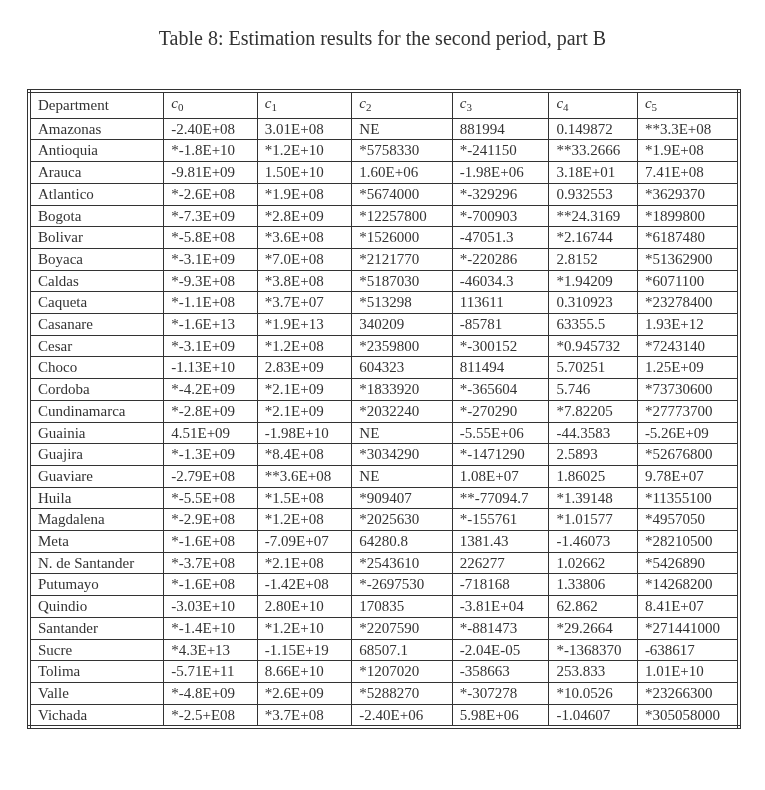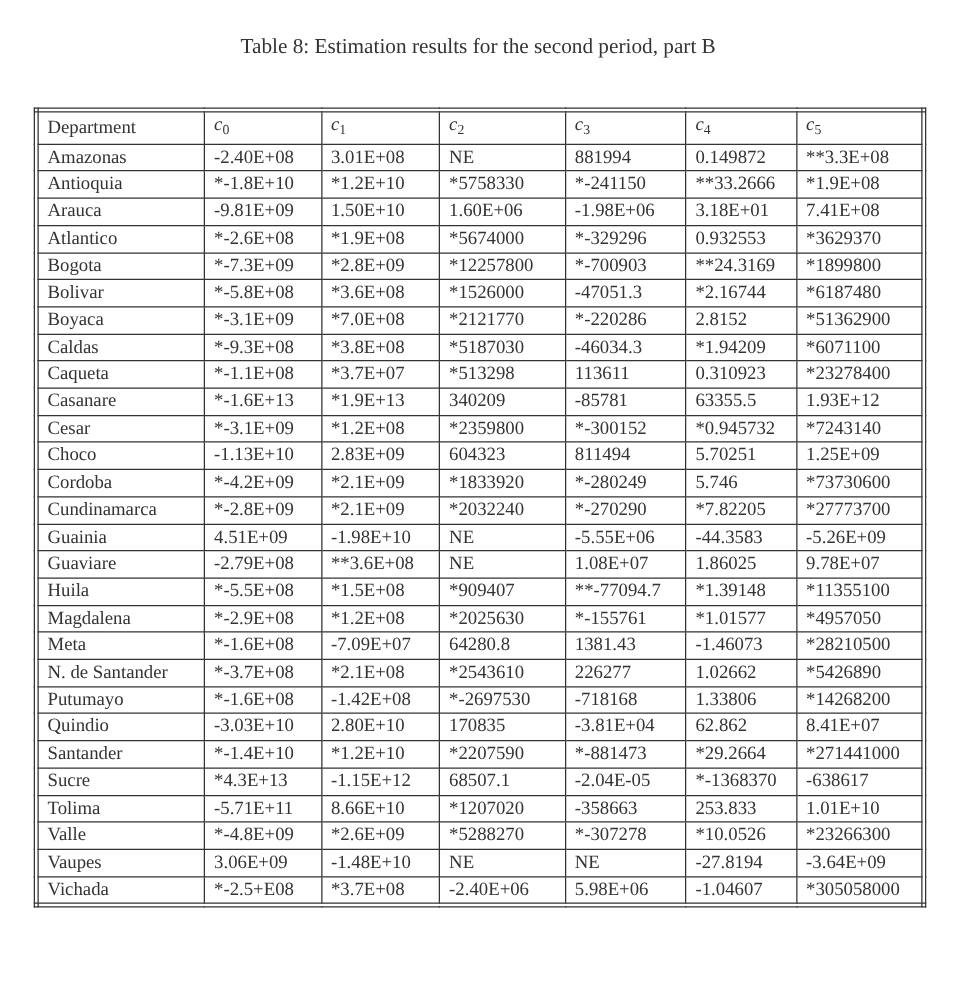--- a/index.html
+++ b/index.html
@@ -10,21 +10,21 @@
   body {
     width: 765px;
     height: 790px;
     font-family: "Liberation Serif", "DejaVu Serif", serif;
     color: #333333;
     overflow: hidden;
   }
   .caption {
     margin-top: 27px;
     text-align: center;
-    font-size: 17px;
+    font-size: 20px;
     color: #333333;
   }
   table.results {
     border-collapse: collapse;
     table-layout: fixed;
     width: 714px;
     margin: 39px 0 0 27px;
     border: 4px double #333333;
   }
   table.results th,
@@ -186,21 +186,21 @@
         <td>604323</td>
         <td>811494</td>
         <td>5.70251</td>
         <td>1.25E+09</td>
       </tr>
       <tr>
         <td>Cordoba</td>
         <td>*-4.2E+09</td>
         <td>*2.1E+09</td>
         <td>*1833920</td>
-        <td>*-280249</td>
+        <td>*-365604</td>
         <td>5.746</td>
         <td>*73730600</td>
       </tr>
       <tr>
         <td>Cundinamarca</td>
         <td>*-2.8E+09</td>
         <td>*2.1E+09</td>
         <td>*2032240</td>
         <td>*-270290</td>
         <td>*7.82205</td>
@@ -209,20 +209,29 @@
       <tr>
         <td>Guainia</td>
         <td>4.51E+09</td>
         <td>-1.98E+10</td>
         <td>NE</td>
         <td>-5.55E+06</td>
         <td>-44.3583</td>
         <td>-5.26E+09</td>
       </tr>
       <tr>
+        <td>Guajira</td>
+        <td>*-1.3E+09</td>
+        <td>*8.4E+08</td>
+        <td>*3034290</td>
+        <td>*-1471290</td>
+        <td>2.5893</td>
+        <td>*52676800</td>
+      </tr>
+      <tr>
         <td>Guaviare</td>
         <td>-2.79E+08</td>
         <td>**3.6E+08</td>
         <td>NE</td>
         <td>1.08E+07</td>
         <td>1.86025</td>
         <td>9.78E+07</td>
       </tr>
       <tr>
         <td>Huila</td>
@@ -283,21 +292,21 @@
         <td>*-1.4E+10</td>
         <td>*1.2E+10</td>
         <td>*2207590</td>
         <td>*-881473</td>
         <td>*29.2664</td>
         <td>*271441000</td>
       </tr>
       <tr>
         <td>Sucre</td>
         <td>*4.3E+13</td>
-        <td>-1.15E+12</td>
+        <td>-1.15E+19</td>
         <td>68507.1</td>
         <td>-2.04E-05</td>
         <td>*-1368370</td>
         <td>-638617</td>
       </tr>
       <tr>
         <td>Tolima</td>
         <td>-5.71E+11</td>
         <td>8.66E+10</td>
         <td>*1207020</td>
@@ -308,29 +317,20 @@
       <tr>
         <td>Valle</td>
         <td>*-4.8E+09</td>
         <td>*2.6E+09</td>
         <td>*5288270</td>
         <td>*-307278</td>
         <td>*10.0526</td>
         <td>*23266300</td>
       </tr>
       <tr>
-        <td>Vaupes</td>
-        <td>3.06E+09</td>
-        <td>-1.48E+10</td>
-        <td>NE</td>
-        <td>NE</td>
-        <td>-27.8194</td>
-        <td>-3.64E+09</td>
-      </tr>
-      <tr>
         <td>Vichada</td>
         <td>*-2.5+E08</td>
         <td>*3.7E+08</td>
         <td>-2.40E+06</td>
         <td>5.98E+06</td>
         <td>-1.04607</td>
         <td>*305058000</td>
       </tr>
     </tbody>
 </table>

